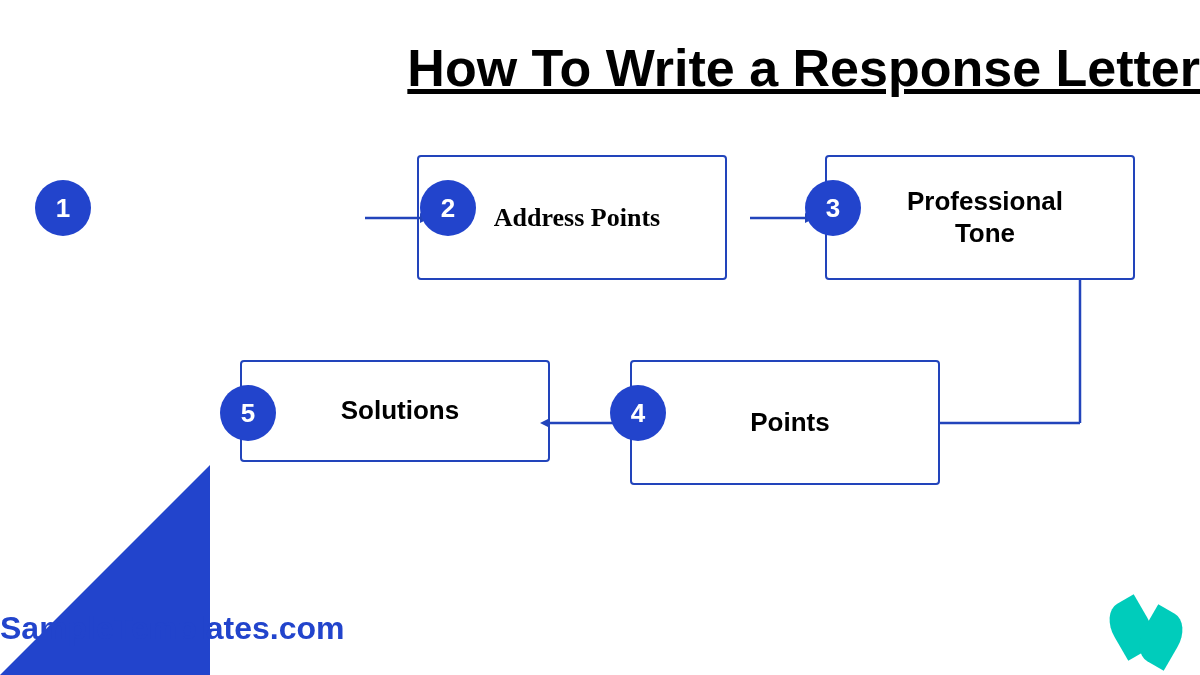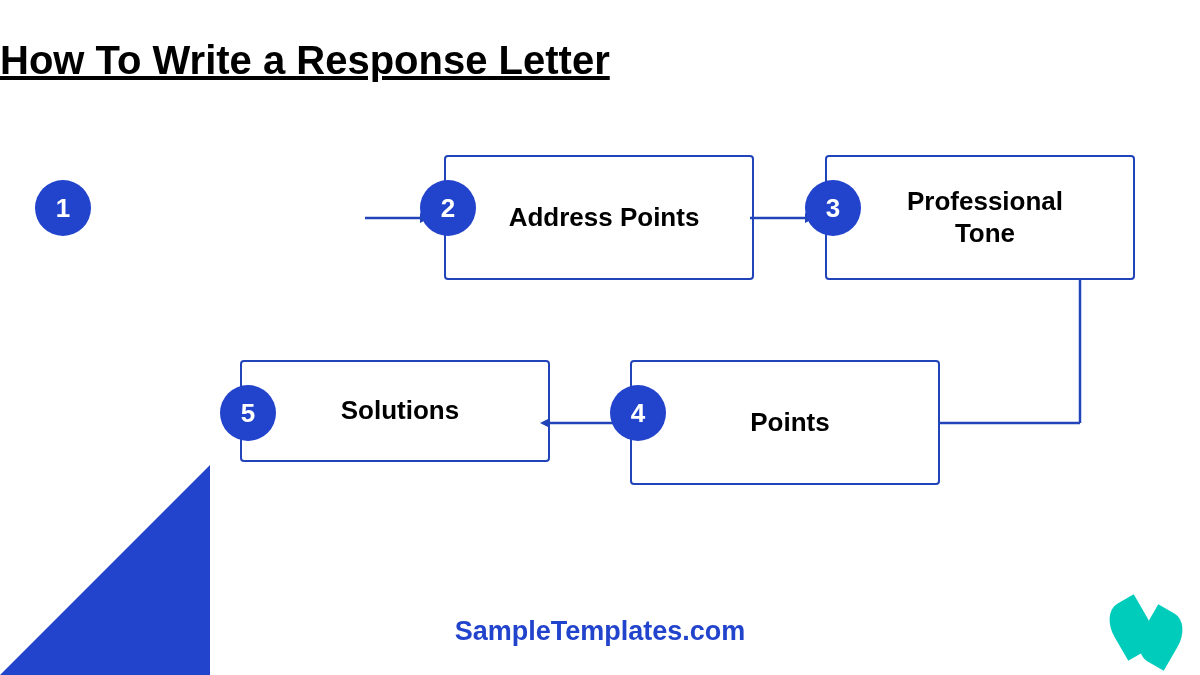--- a/index.html
+++ b/index.html
@@ -7,23 +7,23 @@
     body {
       width: 1200px;
       height: 675px;
       background: #ffffff;
       font-family: Arial, sans-serif;
       overflow: hidden;
       position: relative;
     }
 
     .page-title {
-      text-align: left;
+      text-align: right;
       padding-top: 38px;
-      font-size: 40px;
+      font-size: 52px;
       font-weight: 900;
       text-decoration: underline;
       color: #000;
     }
 
     .diagram-area {
       position: absolute;
       top: 130px;
       left: 0;
       width: 1200px;
@@ -84,24 +84,25 @@
       width: 310px;
       height: 125px;
     }
     .circle-1 {
       left: 35px;
       top: 50px;
     }
 
     
     .box-address {
-      left: 444px;
+      left: 417px;
       top: 25px;
       width: 310px;
       height: 125px;
+      font-family: Liberation Serif, serif;
     }
     .circle-2 {
       left: 420px;
       top: 50px;
     }
 
     
     .box-professional {
       left: 825px;
       top: 25px;
@@ -136,22 +137,22 @@
     .circle-4 {
       left: 610px;
       top: 255px;
     }
 
     
     .footer {
       position: absolute;
       bottom: 28px;
       width: 100%;
-      text-align: center;
-      font-size: 27px;
+      text-align: left;
+      font-size: 32px;
       font-weight: 900;
       color: #2244cc;
     }
 
     
     .blue-triangle {
       position: absolute;
       bottom: 0;
       left: 0;
       width: 0;

